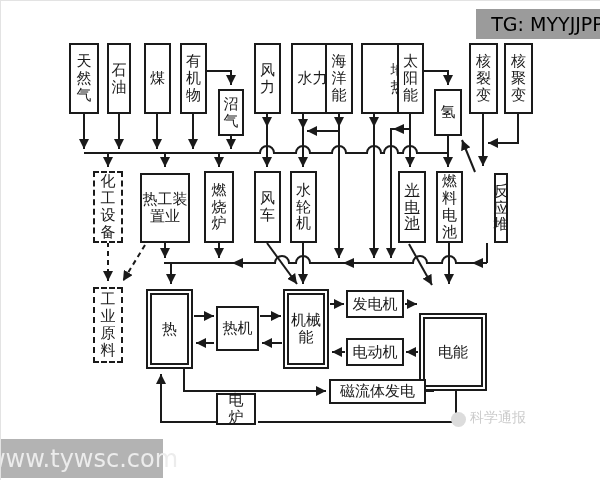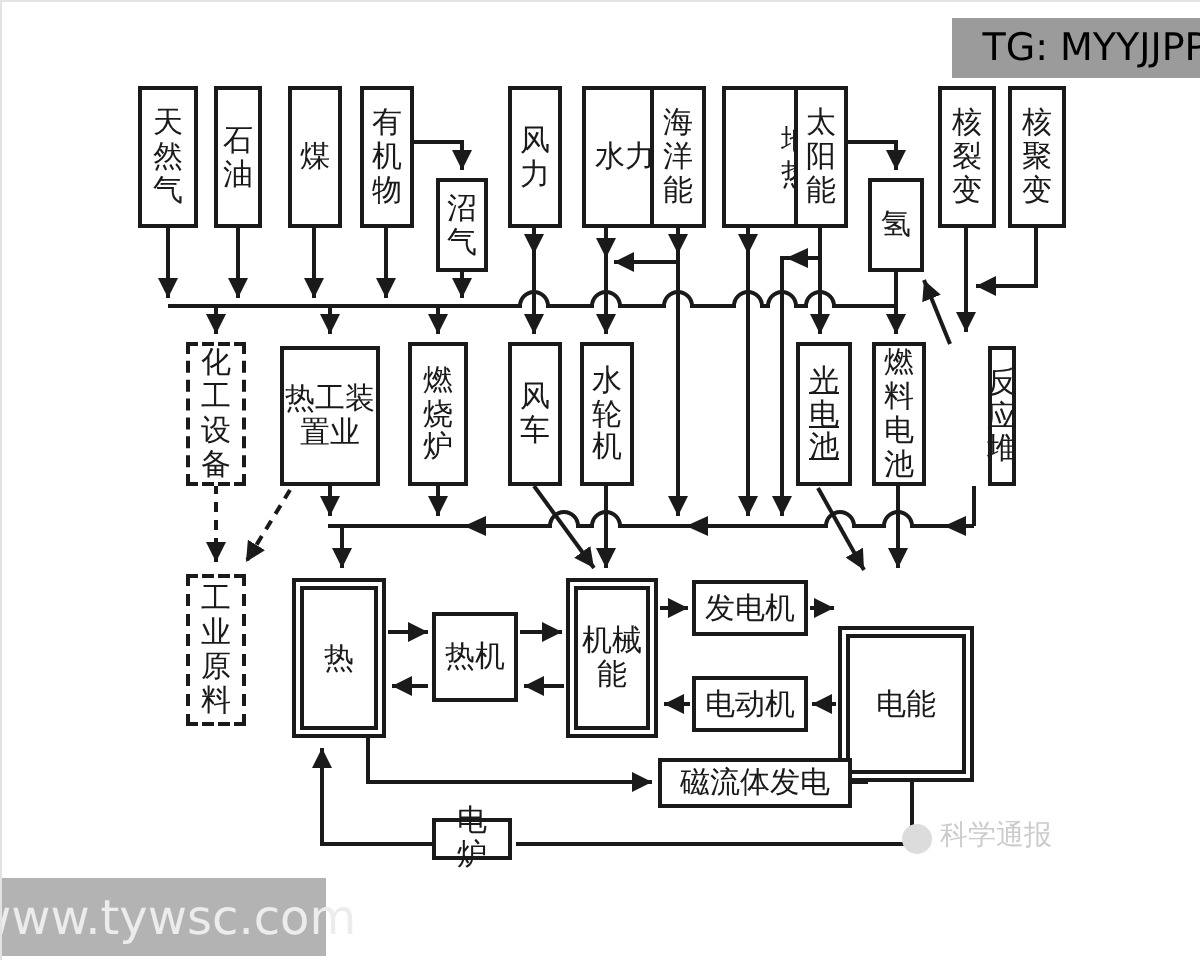--- a/index.html
+++ b/index.html
@@ -120,21 +120,21 @@
   <div class="node" style="left:493px;top:172px;width:14px;height:70px;">反应堆</div>
 
   <div class="node dashed" style="left:92px;top:286px;width:30px;height:76px;">工业原料</div>
   <div class="node double" style="left:145px;top:288px;width:47px;height:80px;">热</div>
   <div class="node" style="left:215px;top:305px;width:43px;height:45px;">热机</div>
   <div class="node double" style="left:282px;top:288px;width:46px;height:80px;">机械能</div>
   <div class="node" style="left:345px;top:289px;width:58px;height:28px;">发电机</div>
   <div class="node" style="left:345px;top:337px;width:58px;height:28px;">电动机</div>
   <div class="node double" style="left:418px;top:288px;width:68px;height:78px;margin-top:24px;">电能</div>
   <div class="node" style="left:328px;top:378px;width:97px;height:25px;">磁流体发电</div>
-  <div class="node spread" style="left:215px;top:408px;width:40px;height:21px;font-family:Liberation Serif, serif;">电炉</div>
+  <div class="node spread" style="left:215px;top:392px;width:40px;height:32px;">电炉</div>
 
   <div class="wmbox" id="wm-tg">TG: MYYJJPP</div>
   <div class="wmbox" id="wm-site">www.tywsc.com</div>
   <div class="wmbox" id="wm-brand">
     <span class="logo"></span>
     <span>科学通报</span>
   </div>
 
 </div>
 

